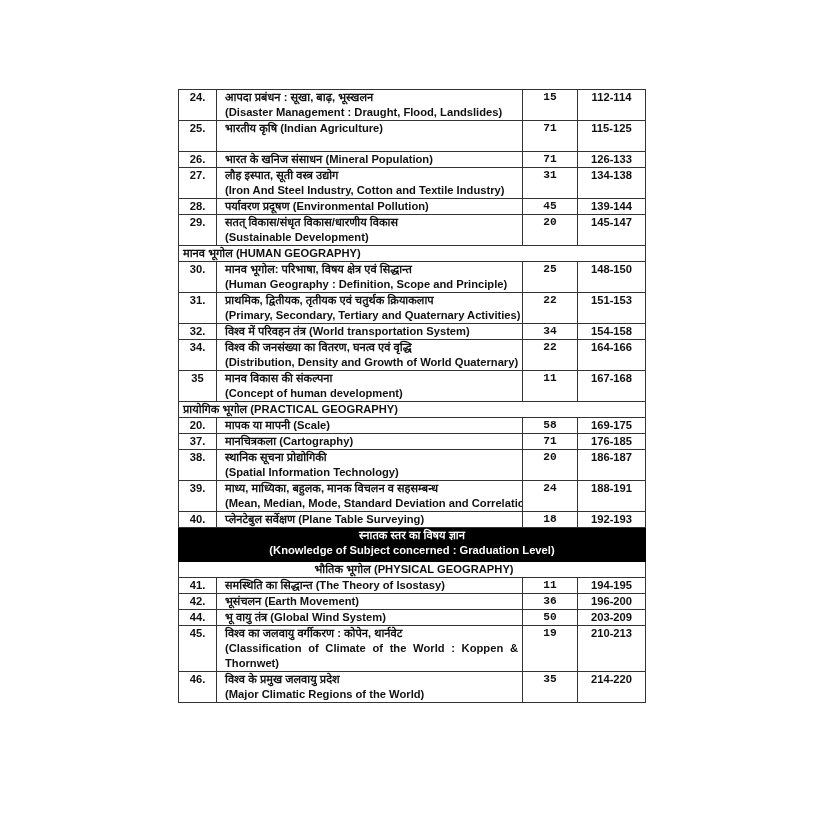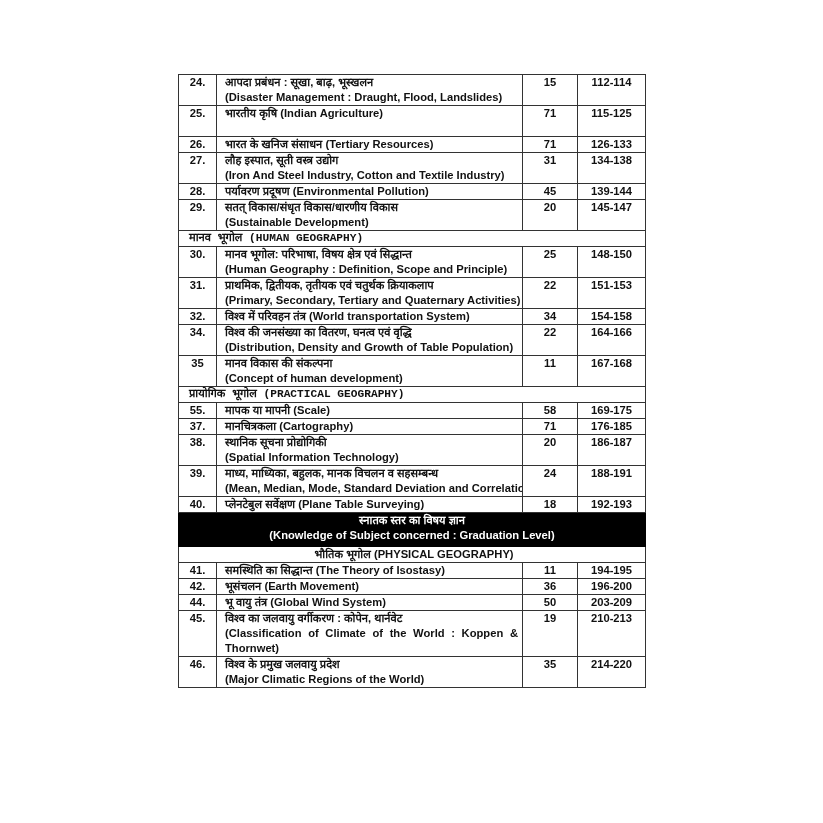--- a/index.html
+++ b/index.html
@@ -1,31 +1,31 @@
 <!DOCTYPE html>
 <html><head>
 <meta charset="utf-8">
 <style>
   html, body { margin:0; padding:0; background:#ffffff; }
   body { width:823px; height:823px; position:relative; overflow:hidden;
          font-family:"Liberation Sans", "DejaVu Sans", sans-serif; color:#111; }
-  .page { position:absolute; left:178px; top:74px; width:467px; }
+  .page { position:absolute; left:178px; top:89px; width:467px; }
   table { border-collapse:collapse; width:467px; table-layout:fixed; }
   td { border:1px solid #333; font-size:11.2px; font-weight:bold; line-height:15px;
        padding:0 4px; vertical-align:top; overflow:hidden; white-space:nowrap; }
   td.num { text-align:center; }
-  td.qty { text-align:center; }
+  td.qty { text-align:center;font-family:Liberation Mono, monospace; }
   td.pages { text-align:center; }
   td.topic { text-align:left;padding-left:8px; }
   td.topic .en { display:block; }
   td.topic .justify { white-space:normal; text-align:justify; text-align-last:left; }
   tr.r1 td { height:15px; }
   tr.r2 td { height:30px; }
   tr.r3 td { height:45px; }
-  tr.sec td { height:15px; text-align:left; padding-left:10px;font-family:Liberation Mono, monospace; }
+  tr.sec td { height:15px; text-align:left; padding-left:4px; }
   tr.seccenter td { height:15px; text-align:center;padding-left:8px; }
   tr.black td { background:#000; color:#fff; text-align:center; height:33px; border-color:#000; }
   col.c1 { width:38px; } col.c2 { width:306px; } col.c3 { width:55px; } col.c4 { width:68px; }
 </style>
 </head>
 <body>
 
 <div class="page">
 <table>
   <colgroup>
@@ -45,21 +45,21 @@
 
     <tr class="r2">
       <td class="num">25.</td>
       <td class="topic">भारतीय कृषि (Indian Agriculture)</td>
       <td class="qty">71</td>
       <td class="pages">115-125</td>
     </tr>
 
     <tr class="r1">
       <td class="num">26.</td>
-      <td class="topic">भारत के खनिज संसाधन (Tertiary Resources)</td>
+      <td class="topic">भारत के खनिज संसाधन (Mineral Population)</td>
       <td class="qty">71</td>
       <td class="pages">126-133</td>
     </tr>
 
     <tr class="r2">
       <td class="num">27.</td>
       <td class="topic"><span>लौह इस्पात, सूती वस्त्र उद्योग</span><span class="en">(Iron And Steel Industry, Cotton and Textile Industry)</span></td>
       <td class="qty">31</td>
       <td class="pages">134-138</td>
     </tr>
@@ -99,38 +99,38 @@
     <tr class="r1">
       <td class="num">32.</td>
       <td class="topic">विश्व में परिवहन तंत्र (World transportation System)</td>
       <td class="qty">34</td>
       <td class="pages">154-158</td>
     </tr>
 
 
     <tr class="r2">
       <td class="num">34.</td>
-      <td class="topic"><span>विश्व की जनसंख्या का वितरण, घनत्व एवं वृद्धि</span><span class="en">(Distribution, Density and Growth of Table Population)</span></td>
+      <td class="topic"><span>विश्व की जनसंख्या का वितरण, घनत्व एवं वृद्धि</span><span class="en">(Distribution, Density and Growth of World Quaternary)</span></td>
       <td class="qty">22</td>
       <td class="pages">164-166</td>
     </tr>
 
     <tr class="r2">
       <td class="num">35</td>
       <td class="topic"><span>मानव विकास की संकल्पना</span><span class="en">(Concept of human development)</span></td>
       <td class="qty">11</td>
       <td class="pages">167-168</td>
     </tr>
 
     <tr class="sec">
       <td colspan="4">प्रायोगिक भूगोल  (PRACTICAL GEOGRAPHY)</td>
     </tr>
 
     <tr class="r1">
-      <td class="num">55.</td>
+      <td class="num">20.</td>
       <td class="topic">मापक या मापनी  (Scale)</td>
       <td class="qty">58</td>
       <td class="pages">169-175</td>
     </tr>
 
     <tr class="r1">
       <td class="num">37.</td>
       <td class="topic">मानचित्रकला (Cartography)</td>
       <td class="qty">71</td>
       <td class="pages">176-185</td>

